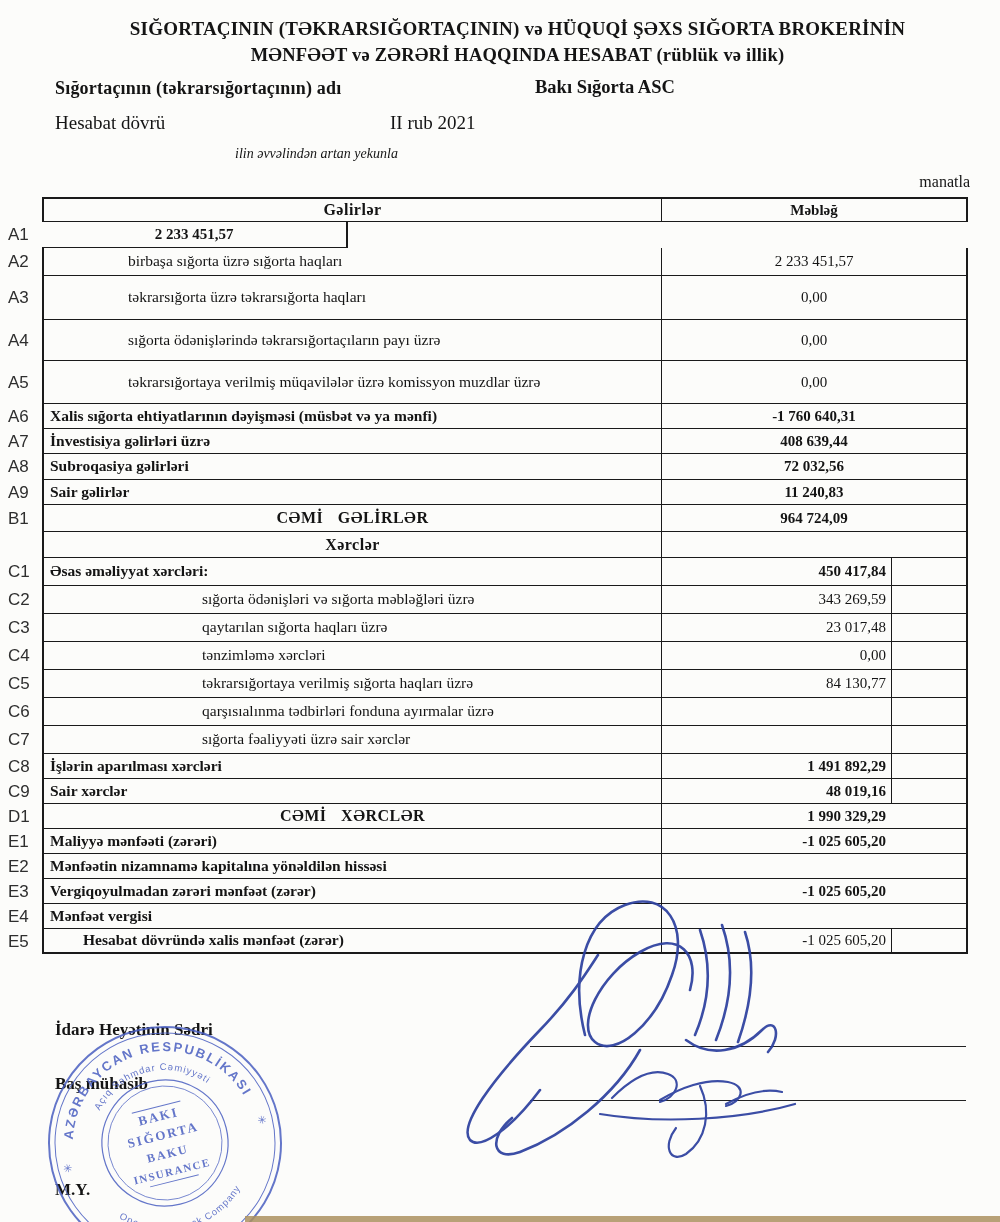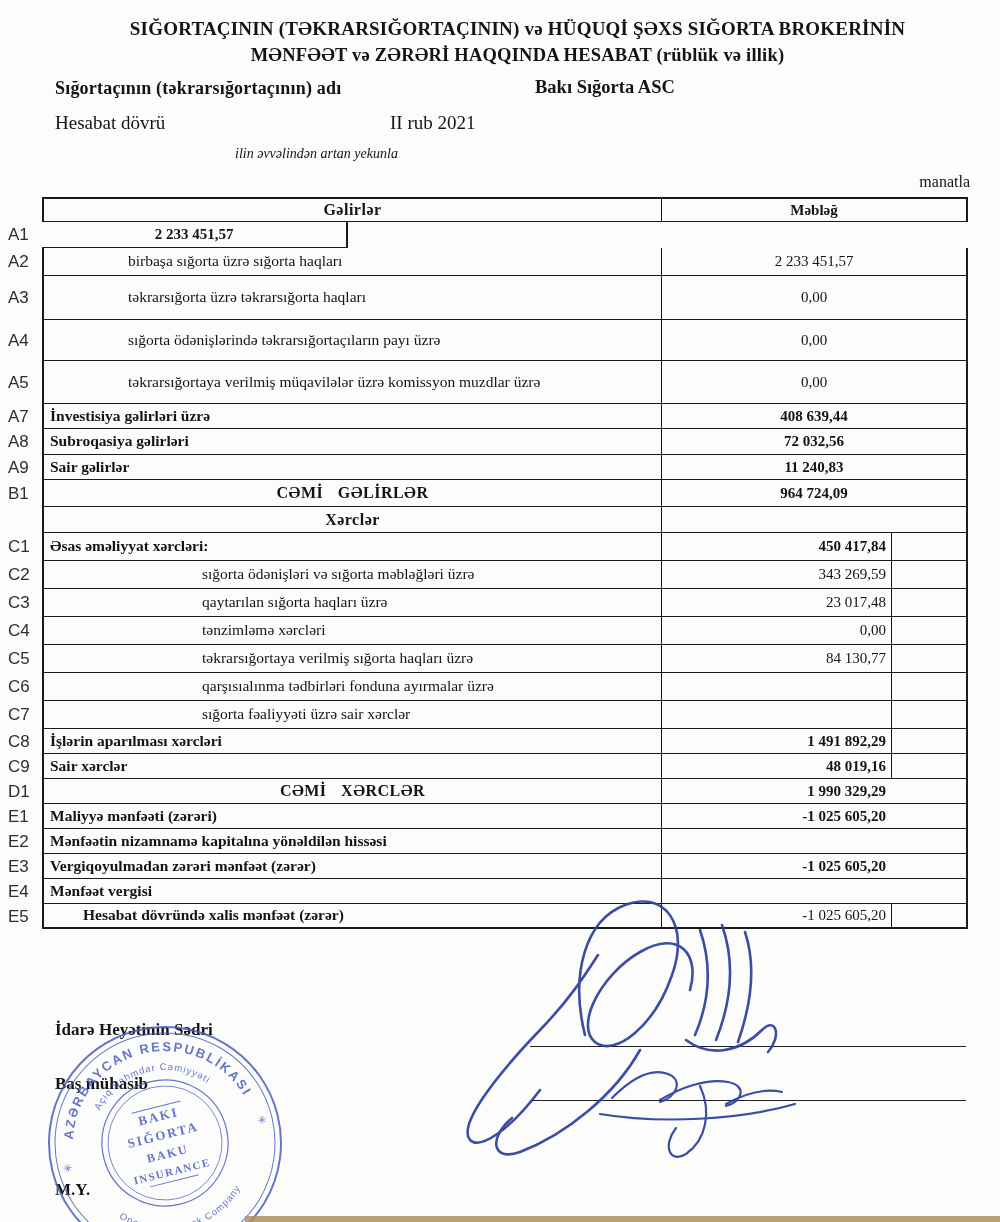--- a/index.html
+++ b/index.html
@@ -106,20 +106,25 @@
         </div>
         <div class="trow row-A4">
           <div class="cell code">A4</div>
           <div class="cell lbl ind1">sığorta ödənişlərində təkrarsığortaçıların payı üzrə</div>
           <div class="cell val">0,00</div>
         </div>
         <div class="trow row-A5">
           <div class="cell code">A5</div>
           <div class="cell lbl ind1">təkrarsığortaya verilmiş müqavilələr üzrə komissyon muzdlar üzrə</div>
           <div class="cell val">0,00</div>
+        </div>
+        <div class="trow row-A6">
+          <div class="cell code">A6</div>
+          <div class="cell lbl b">Xalis sığorta ehtiyatlarının dəyişməsi (müsbət və ya mənfi)</div>
+          <div class="cell val b">-1 760 640,31</div>
         </div>
         <div class="trow row-A7">
           <div class="cell code">A7</div>
           <div class="cell lbl b">İnvestisiya gəlirləri üzrə</div>
           <div class="cell val b">408 639,44</div>
         </div>
         <div class="trow row-A8">
           <div class="cell code">A8</div>
           <div class="cell lbl b">Subroqasiya gəlirləri</div>
           <div class="cell val b">72 032,56</div>

